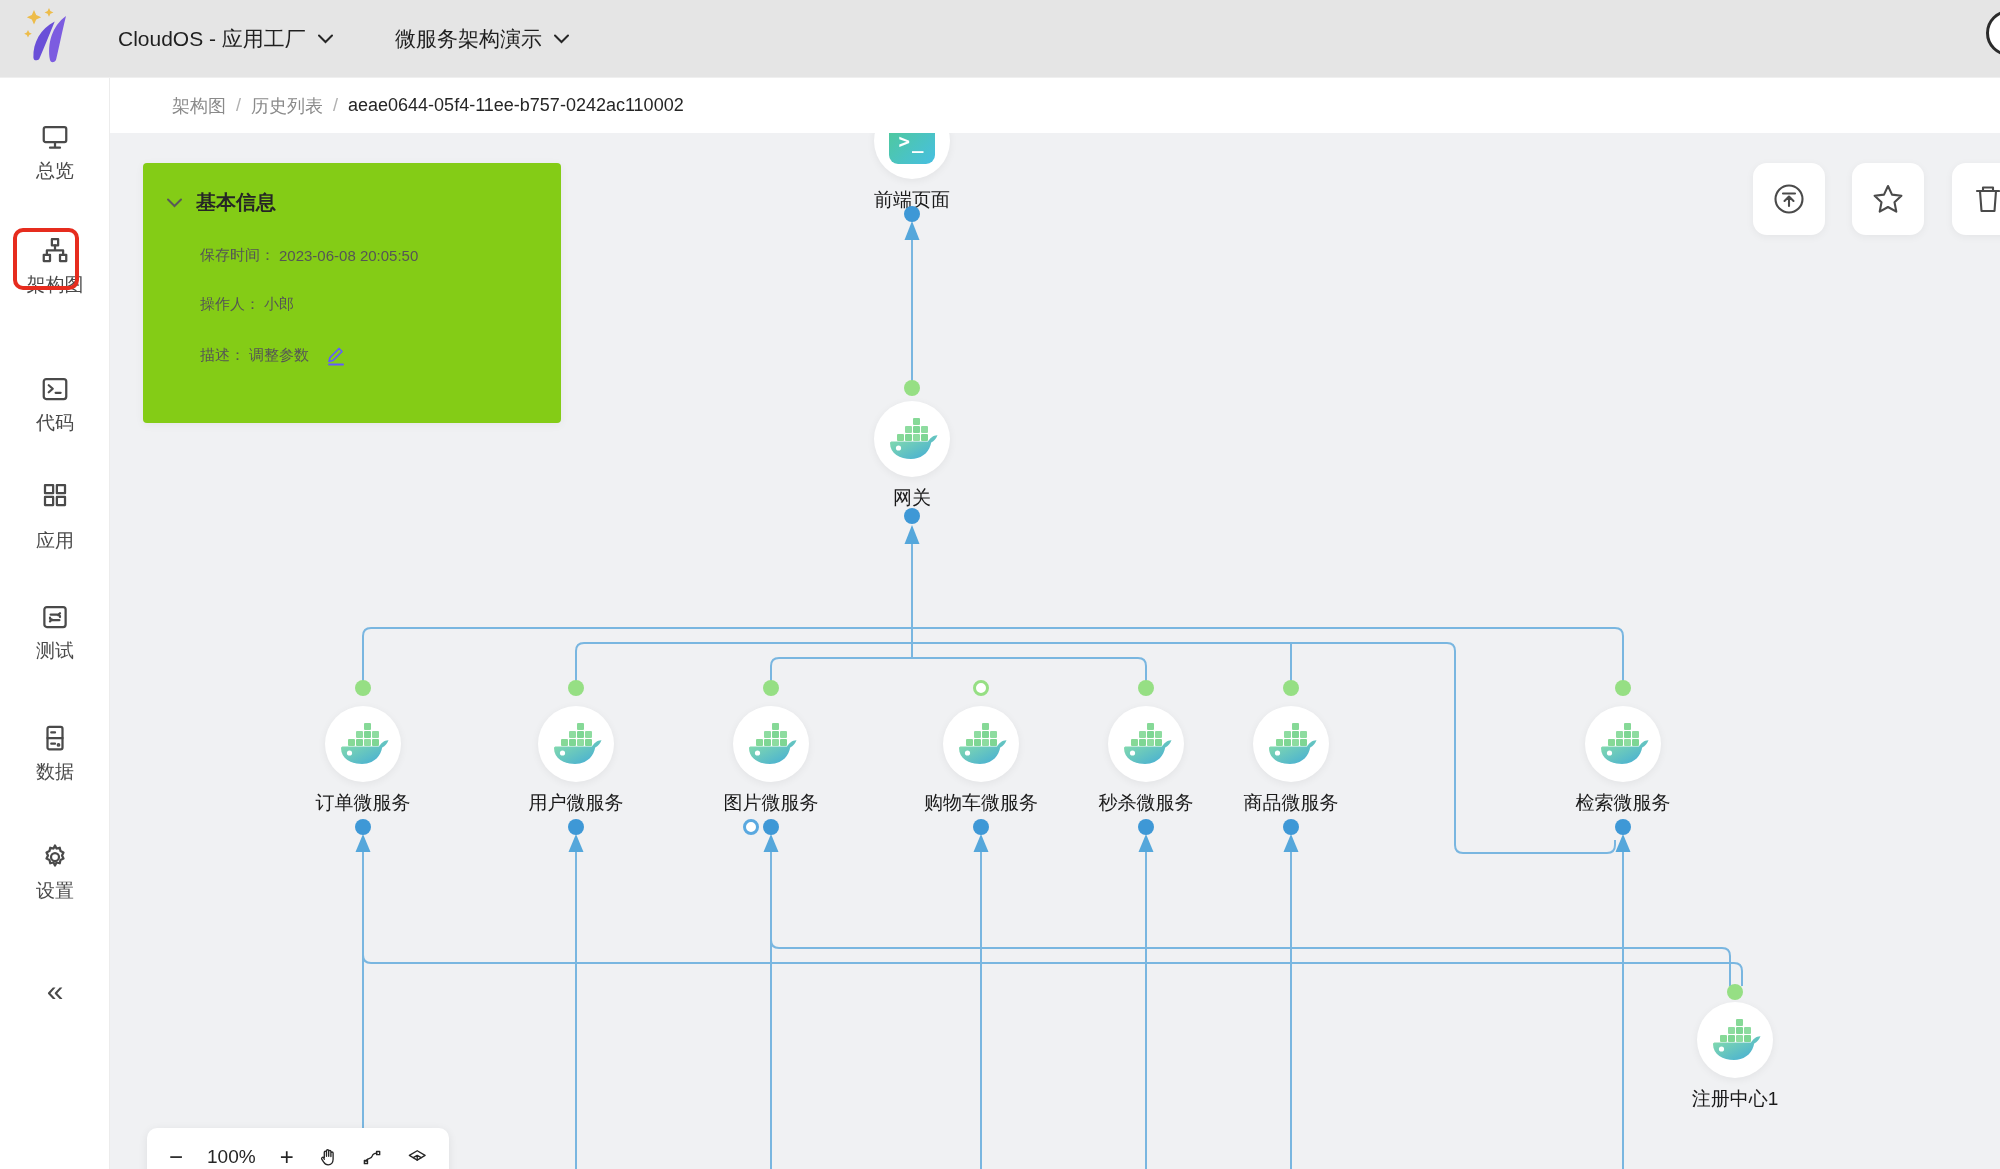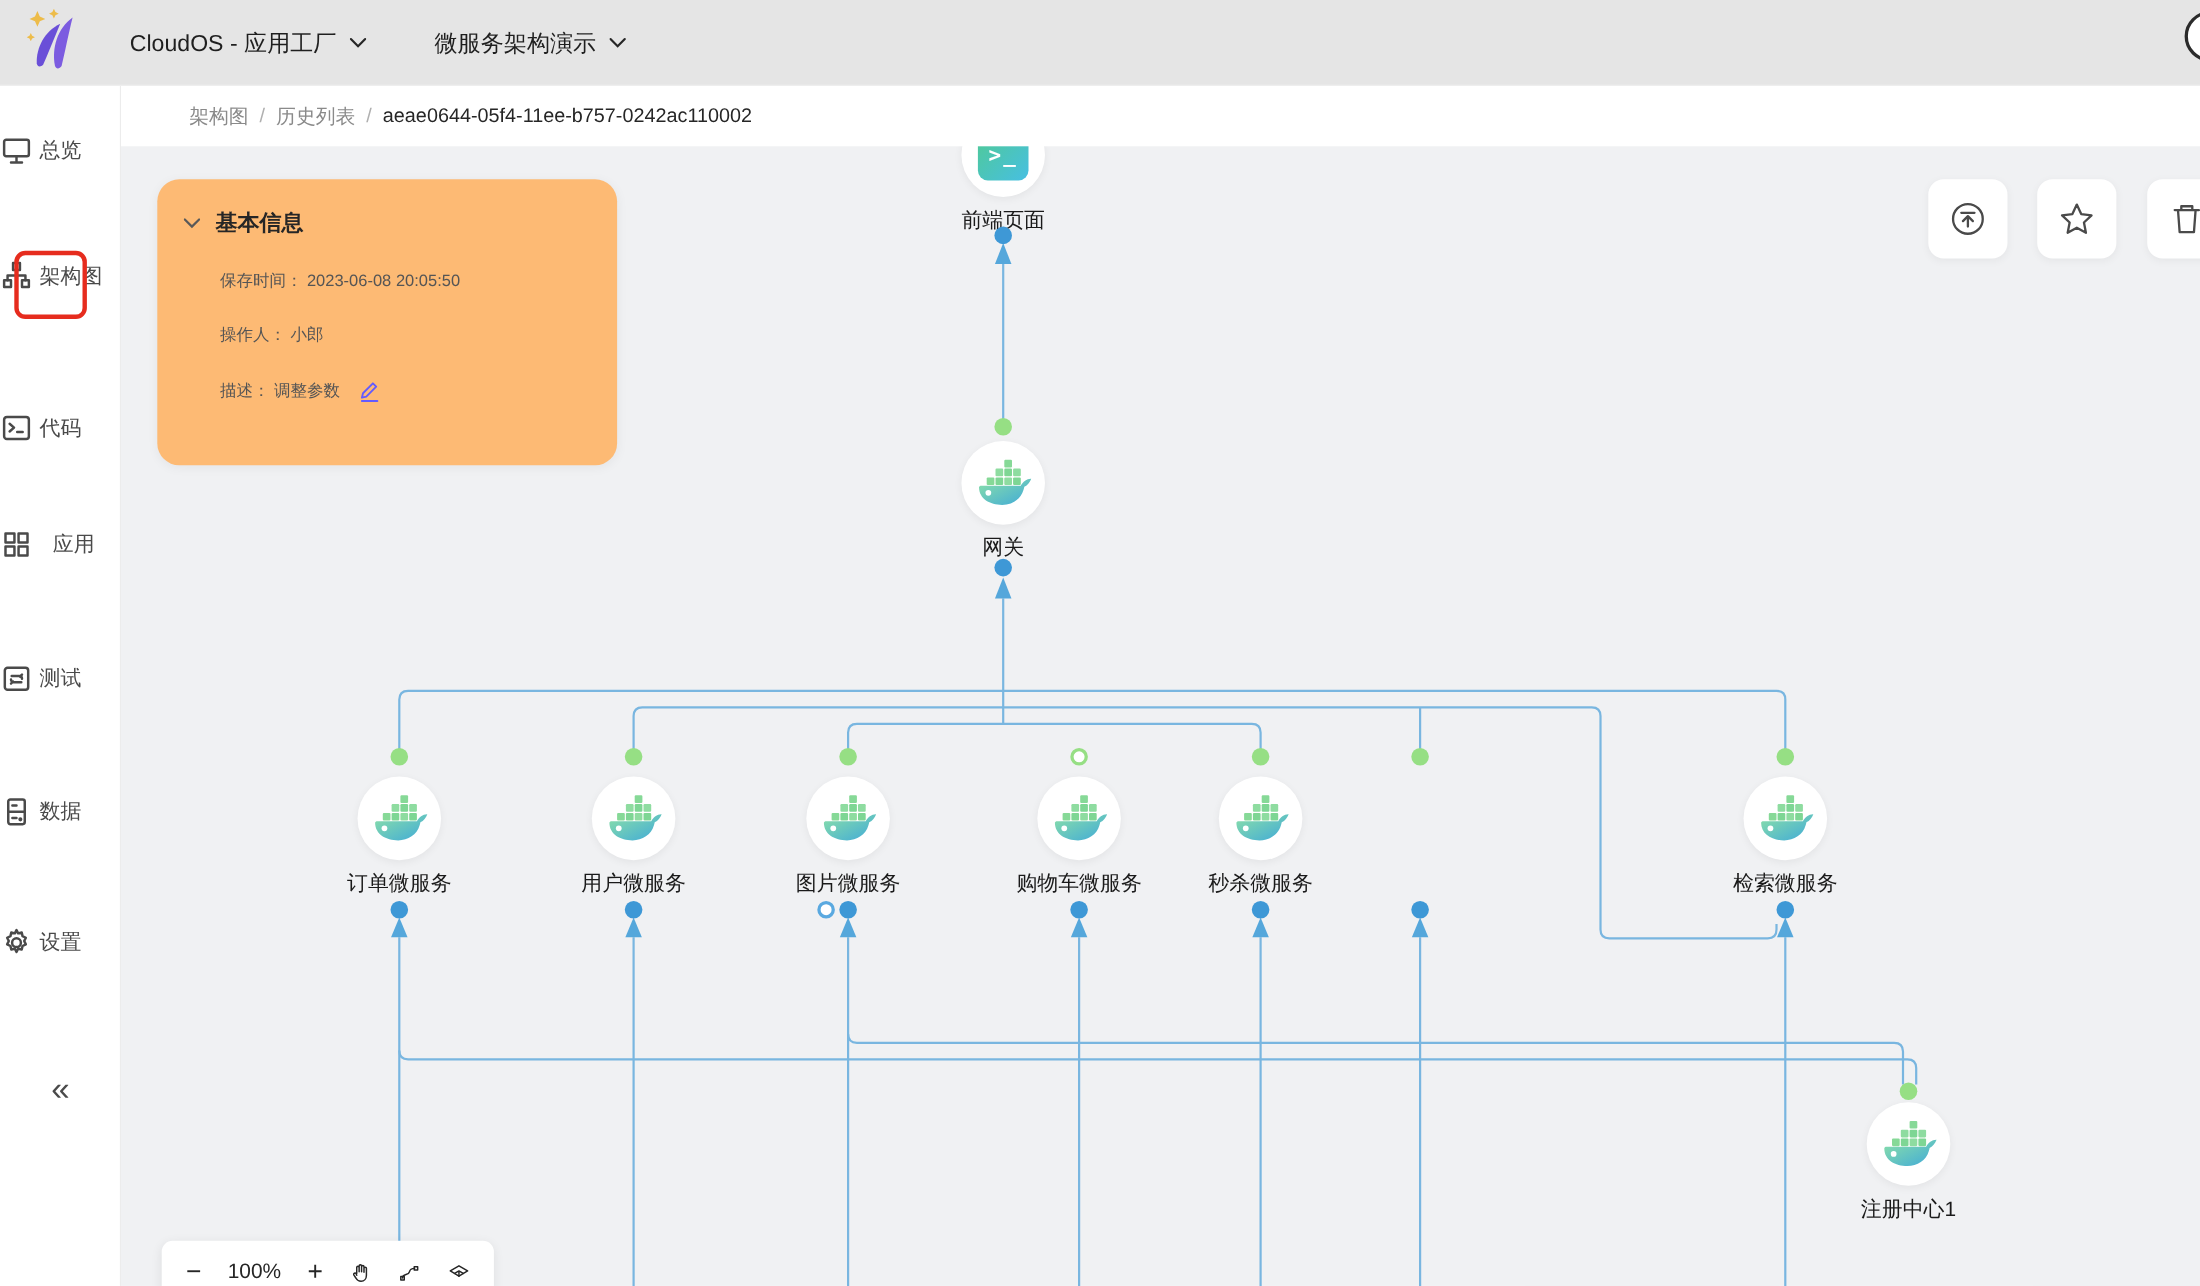--- a/index.html
+++ b/index.html
@@ -9,35 +9,35 @@
   
   .header { position:absolute; left:0; top:0; width:2000px; height:78px; background:#e5e5e5; border-bottom:1px solid #efefef; z-index:60; }
   .logo { position:absolute; left:24px; top:8px; width:46px; height:56px; }
   .ws-switch { position:absolute; top:0; height:78px; display:flex; align-items:center; gap:12px; cursor:pointer; }
   .ws-switch .lbl { font-size:21px; color:#1f1f1f; }
   .chev { width:15px; height:10px; }
   .avatar-cut { position:absolute; left:1986px; top:10px; width:46px; height:46px; border:3px solid #2b2b2b; border-radius:50%; background:#fff; }
 
   
   .sidebar { position:absolute; left:0; top:78px; width:110px; height:1091px; background:#fff; border-right:1px solid #ececec; z-index:55; }
-  .side-item { position:absolute; left:0; width:110px; display:flex; align-items:center; gap:6px; color:#4a4a4a; cursor:pointer; }
+  .side-item { position:absolute; left:0; width:110px; display:flex; flex-direction:column; align-items:center; gap:6px; color:#4a4a4a; cursor:pointer; }
   .side-item svg { width:30px; height:30px; stroke:#4a4a4a; fill:none; stroke-width:1.8; stroke-linecap:round; stroke-linejoin:round; }
   .side-item .s-label { font-size:19px; }
   .active-box { position:absolute; left:13px; top:150px; width:66px; height:62px; border:4px solid #e62c1e; border-radius:10px; z-index:2; }
   .collapse { position:absolute; left:0; top:896px; width:110px; text-align:center; font-size:30px; color:#4a4a4a; cursor:pointer; }
 
   
   .main { position:absolute; left:110px; top:78px; width:1890px; height:1091px; background:#f0f1f3; }
   .crumbbar { position:absolute; left:0; top:0; width:1890px; height:55px; background:#fff; z-index:30; display:flex; align-items:center; padding-left:62px; font-size:18px; }
   .crumbbar .dim { color:#8a8a8a; }
   .crumbbar .sep { color:#b0b0b0; margin:0 10px; }
   .crumbbar .cur { color:#262626; }
 
   
-  .panel { position:absolute; left:33px; top:85px; width:418px; height:260px; background:#fdba74; border-radius:20px; box-shadow:0 2px 10px rgba(0,0,0,.05); z-index:40; padding:26px 0 0 24px; }
+  .panel { position:absolute; left:33px; top:85px; width:418px; height:260px; background:#84cc16; border-radius:4px; box-shadow:0 2px 10px rgba(0,0,0,.05); z-index:40; padding:26px 0 0 24px; }
   .panel-title { display:flex; align-items:center; gap:14px; font-size:20px; color:#262626; font-weight:700; }
   .panel-title svg { width:15px; height:10px; }
   .p-row { margin:30px 0 0 33px; font-size:15px; color:#555; display:flex; align-items:center; gap:4px; }
   .edit-ic { margin-left:12px; width:22px; height:22px; cursor:pointer; }
 
   
   .act-btn { position:absolute; top:85px; width:72px; height:72px; background:#fff; border-radius:14px; box-shadow:0 2px 8px rgba(0,0,0,.05); display:flex; align-items:center; justify-content:center; z-index:40; cursor:pointer; }
   .act-btn svg { width:34px; height:34px; stroke:#4a4a4a; fill:none; stroke-width:2.1; stroke-linecap:round; stroke-linejoin:round; }
 
   
@@ -311,20 +311,28 @@
     <div class="n-label">购物车微服务</div>
   </div>
   <div class="node" style="left:956px; top:628px;">
     <div class="n-circle">
         <svg width="52" height="44" viewBox="0 0 52 44">
           <use href="#dockerWhale"></use>
         </svg>
       </div>
     <div class="n-label">秒杀微服务</div>
   </div>
+  <div class="node" style="left:1101px; top:628px;">
+    <div class="n-circle">
+        <svg width="52" height="44" viewBox="0 0 52 44">
+          <use href="#dockerWhale"></use>
+        </svg>
+      </div>
+    <div class="n-label">商品微服务</div>
+  </div>
   <div class="node" style="left:1433px; top:628px;">
     <div class="n-circle">
         <svg width="52" height="44" viewBox="0 0 52 44">
           <use href="#dockerWhale"></use>
         </svg>
       </div>
     <div class="n-label">检索微服务</div>
   </div>
   <div class="node" style="left:1545px; top:924px;">
     <div class="n-circle">

